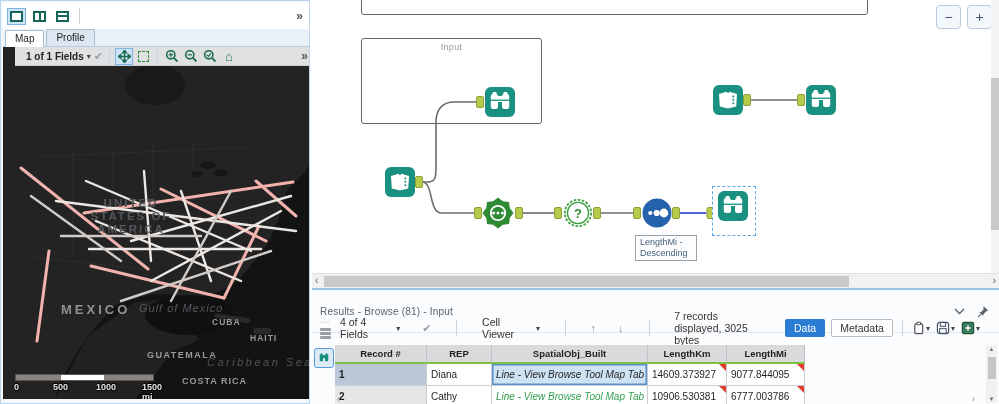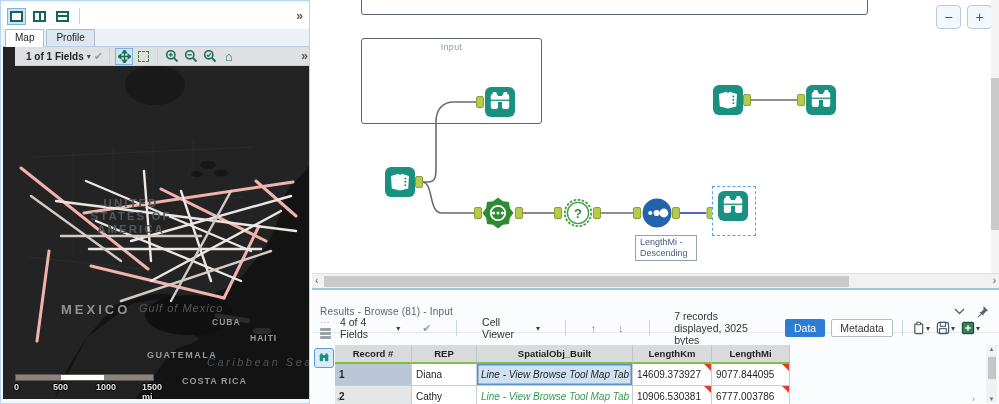--- a/index.html
+++ b/index.html
@@ -13,21 +13,21 @@
     display:flex; align-items:center; gap:4px; padding:0 4px; background:#fff; }
   .layout-ico { width:19px; height:17px; display:flex; align-items:center; justify-content:center; border:1px solid transparent; }
   .layout-ico.sel { background:#cde3f6; border:1px solid #7eb3e0; }
   .li-box { width:13px; height:11px; border:2px solid #16655a; position:relative; background:#fff; }
   .li-box.cols::before { content:""; position:absolute; left:3.5px; top:0; width:2px; height:100%; background:#16655a; }
   .li-box.rows::before { content:""; position:absolute; top:2.5px; left:0; height:2px; width:100%; background:#16655a; }
   .vsep { width:1px; height:16px; background:#c9d4de; margin:0 3px; }
   .lp-status { font-size:10.5px; font-weight:700; color:#333; white-space:nowrap; }
   .ovf { margin-left:auto; font-size:12px; font-weight:700; color:#555; padding-right:2px; }
   .lp-tabs { position:absolute; left:2px; top:28px; width:306px; height:18px; display:flex;
-    align-items:flex-end; background:#eaf1f8; border-bottom:1px solid #b9cee2; }
+    align-items:center; background:#eaf1f8; border-bottom:1px solid #b9cee2; }
   .tab { font-size:10px; color:#222; padding:2px 9px 3px; border:1px solid #a6bdd2; border-bottom:none;
     background:#dde7f1; margin-left:2px; border-radius:2px 2px 0 0; }
   .tab.active { background:#fff; font-weight:400; position:relative; top:1px; padding-bottom:4px; }
   
   #map-wrap { position:absolute; left:2px; top:46px; width:306px; height:352px; background:#131313; overflow:hidden; }
   #map-base, #flights { position:absolute; left:0; top:0; }
   .mlabel { position:absolute; color:#97999c; white-space:nowrap; }
   .ml-canada { left:62px; top:2px; font-size:12px; letter-spacing:4px; color:#46494d; font-weight:600; }
   .ml-usa { left:80px; top:150px; width:96px; text-align:center; font-size:11.5px; letter-spacing:2px;
     color:#53575b; font-weight:600; line-height:13px; }
@@ -95,21 +95,21 @@
   #gutter-binoc { position:absolute; left:2px; top:58px; width:20px; height:20px; background:#ddebf9;
     border:1.5px solid #5b9bd5; border-radius:3px; display:flex; align-items:center; justify-content:center; }
   
   #tbl { position:absolute; left:23px; top:55px; }
   .trow { display:flex; }
   .cell { position:relative; border-right:1px solid #c9cdd2; border-bottom:1px solid #c9cdd2;
     font-size:10px; color:#1f1f1f; padding:0 4px; display:flex; align-items:center;
     background:#fff; overflow:hidden; white-space:nowrap; }
   .th { height:19px; background:#d8dadc; font-weight:700; font-size:9.5px; justify-content:center;
     border-bottom:2px solid #7ec03f; border-right:1px solid #bfc3c7; }
-  .c0 { width:77px; } .c1 { width:65px; } .c2 { width:156px; } .c3 { width:79px; } .c4 { width:78px; }
+  .c0 { width:92px; } .c1 { width:65px; } .c2 { width:156px; } .c3 { width:79px; } .c4 { width:78px; }
   .td { height:22px; }
   .rec1 { background:#b9c7d9; font-weight:600; }
   .rec2 { background:#e4e6e8; font-weight:600; }
   .sp-sel { background:#cfe2f4; box-shadow:inset 0 0 0 1.5px #5b8fc9; font-style:italic; }
   .sp-grn { font-style:italic; color:#2e9e4f; }
   .red-cnr { position:absolute; top:0; right:0; width:0; height:0;
     border-top:7px solid #e23b2e; border-left:7px solid transparent; }
   #t-vscroll { position:absolute; right:2px; top:55px; width:11px; height:58px; background:#f1f1f1;
     font-size:6px; color:#707070; text-align:center; }
   #t-vthumb { position:absolute; left:1.5px; top:12px; width:8px; height:22px; background:#c6c6c6; }

